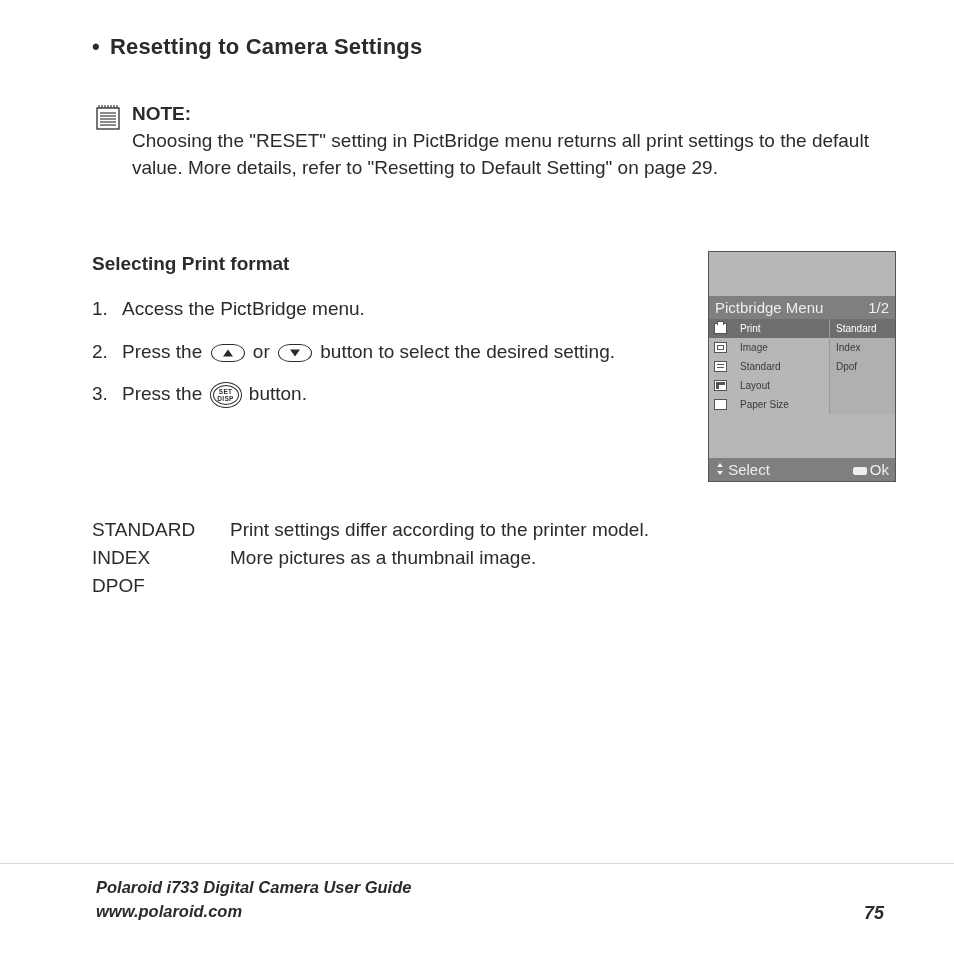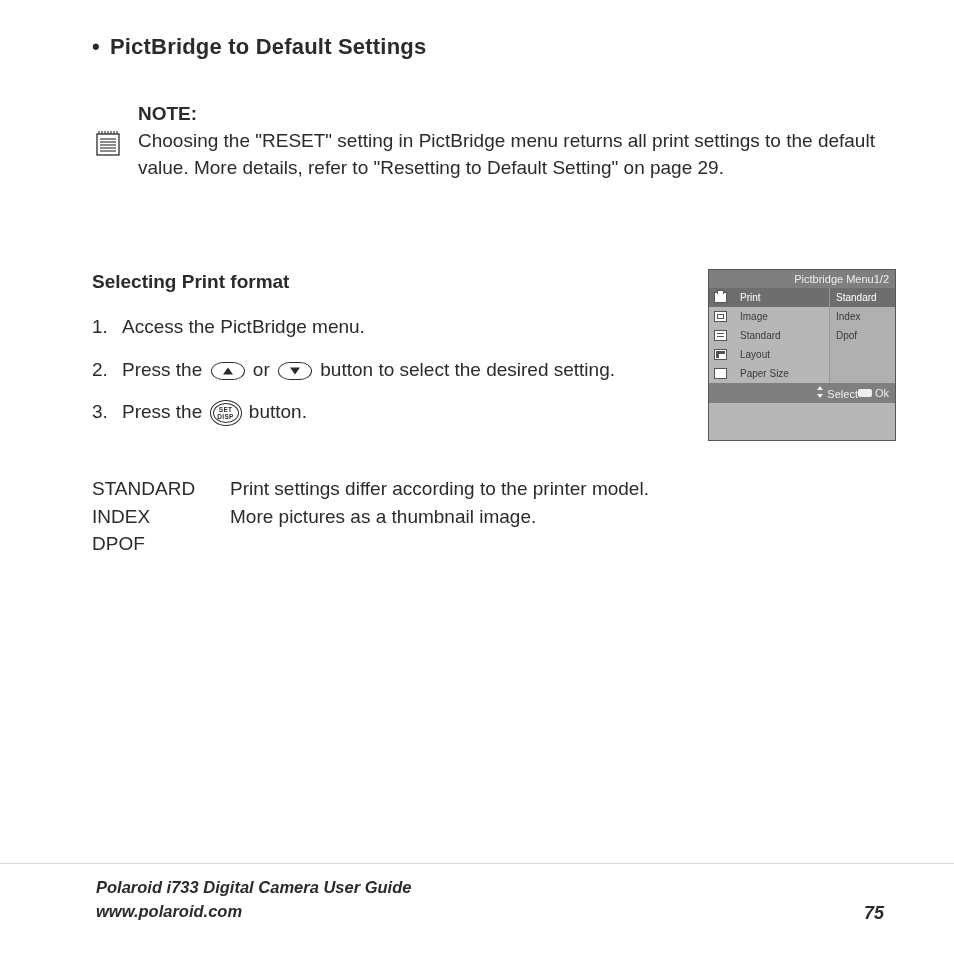--- a/index.html
+++ b/index.html
@@ -18,24 +18,24 @@
     font-weight: 700;
     font-size: 22px;
     letter-spacing: 0.2px;
     margin-bottom: 40px;
     display: flex;
     align-items: center;
   }
   .bullet { font-size: 22px; margin-right: 10px; line-height: 1; }
   .note-block {
     display: flex;
-    align-items: center;
+    align-items: flex-start;
     margin-left: 4px;
-    margin-bottom: 90px;
-    gap: 18px;
+    margin-bottom: 72px;
+    gap: 12px;
   }
   .note-icon {
     width: 24px;
     height: 26px;
     margin-top: 4px;
     flex: 0 0 auto;
   }
   .note-text {
     font-size: 19px;
     line-height: 1.43;
@@ -113,24 +113,25 @@
     border:1px solid #555;
     background:#b7b7b7;
     font-size: 10px;
     color:#3a3a3a;
     margin-top:-2px;
   }
   .menu-header, .menu-footer {
     background:#7f7f7f;
     color:#eee;
     display:flex;
-    justify-content:flex-end;
+    justify-content:space-between;
     align-items:center;
     padding:3px 6px;
-    font-size:11px;
+    font-size:15px;
+    margin-top:44px;
   }
   .menu-body { display:flex; }
   .menu-left { width: 120px; }
   .menu-right{ flex:1; border-left:1px solid #999;background:#b0b0b0; }
   .m-row {
     display:flex; align-items:center;
     padding:4px 5px;
     gap:13px;
     border-bottom:0;
   }
@@ -189,21 +190,21 @@
     border-top:1px solid #d7d7d7;
   }
 </style>
 </head>
 <body>
 
 <div class="page">
 
   <h2 class="section-title">
     <span class="bullet">•</span>
-    <span>PictBridge to Default Settings</span>
+    <span>Resetting to Camera Settings</span>
   </h2>
 
   <div class="note-block">
     <svg class="note-icon" viewBox="0 0 24 26">
       <rect x="1" y="4" width="22" height="21" fill="none" stroke="#2b2b2b" stroke-width="1.3"></rect>
       <line x1="4" y1="9" x2="20" y2="9" stroke="#2b2b2b" stroke-width="1.1"></line>
       <line x1="4" y1="12" x2="20" y2="12" stroke="#2b2b2b" stroke-width="1.1"></line>
       <line x1="4" y1="15" x2="20" y2="15" stroke="#2b2b2b" stroke-width="1.1"></line>
       <line x1="4" y1="18" x2="20" y2="18" stroke="#2b2b2b" stroke-width="1.1"></line>
       <line x1="4" y1="21" x2="20" y2="21" stroke="#2b2b2b" stroke-width="1.1"></line>

